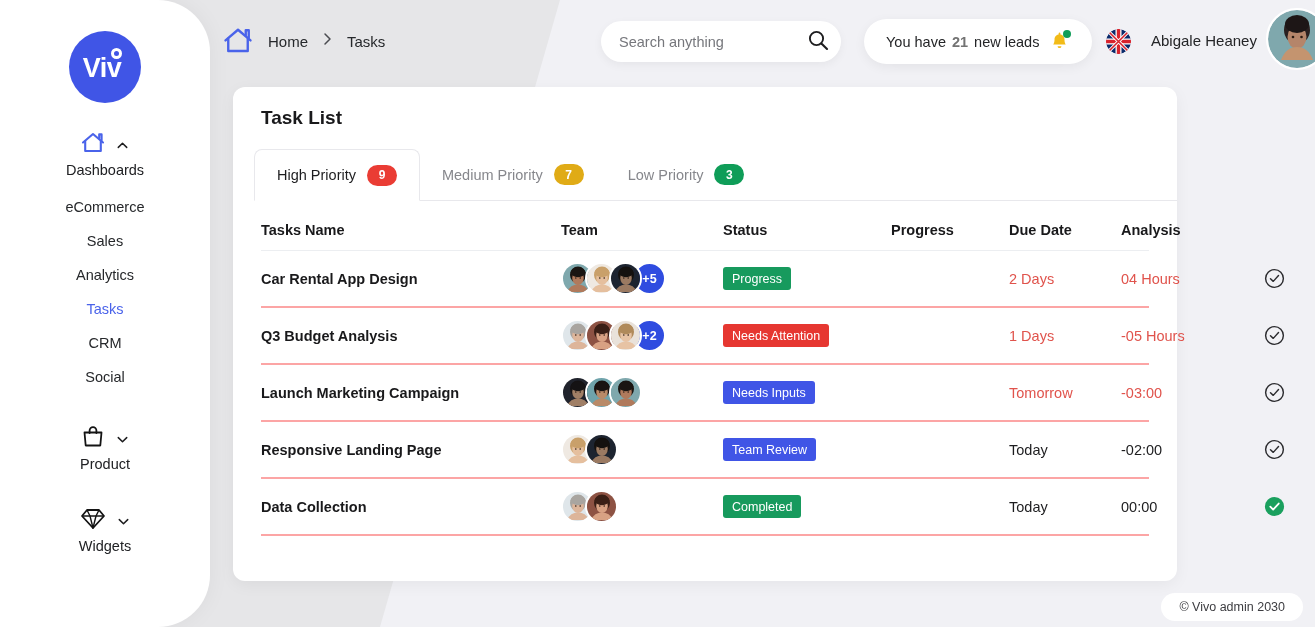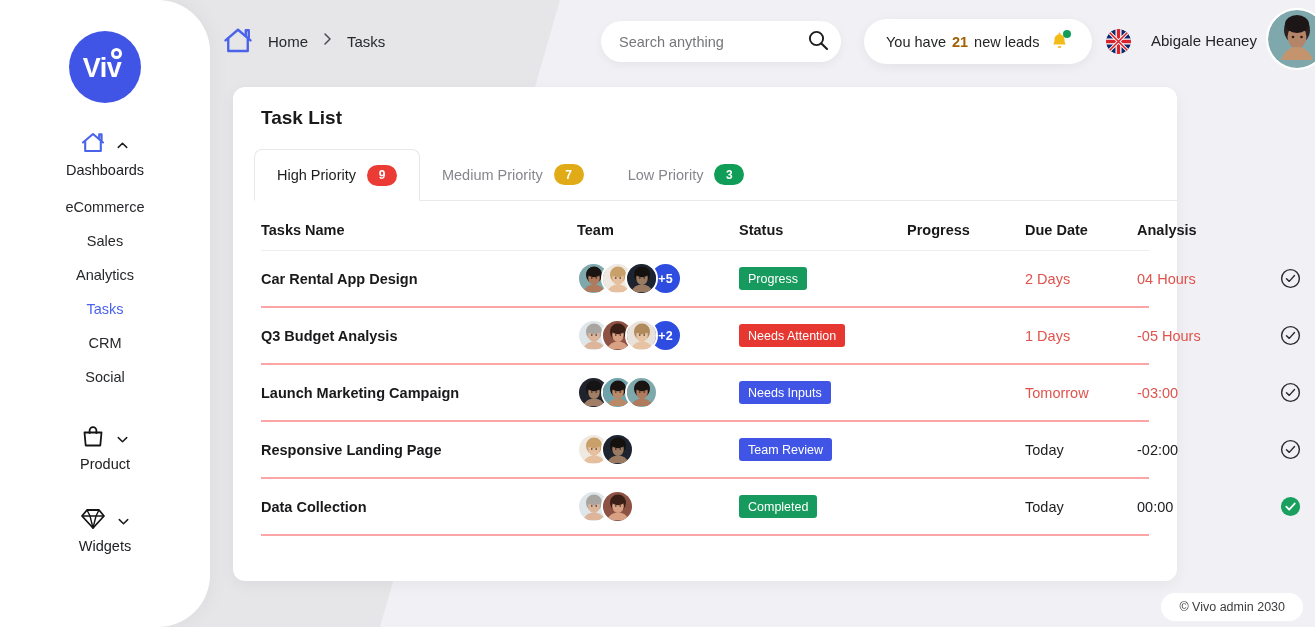--- a/index.html
+++ b/index.html
@@ -91,21 +91,21 @@
   .search-input::placeholder { color: #76777c; }
 
   .leads-pill {
     position: absolute; left: 648px; top: 19px;
     height: 45px; background: #fff; border-radius: 23px;
     display: flex; align-items: center; gap: 6px;
     padding: 0 22px;
     box-shadow: 0 3px 12px rgba(0,0,0,0.06);
     font-size: 14.5px; color: #242527; cursor: pointer;
   }
-  .leads-count { color: #a16207; font-weight: 700; }
+  .leads-count { color: #737373; font-weight: 700; }
   .bell { position: relative; margin-left: 4px; display: flex; align-items: center; }
   .bell-dot {
     position: absolute; width: 8px; height: 8px; border-radius: 50%;
     background: #0f9d58; right: -1px; top: -1px;
   }
 
   .flag {
     position: absolute; left: 890px; top: 29px;
     width: 25px; height: 25px; border-radius: 50%;
     overflow: hidden; cursor: pointer;
@@ -166,21 +166,21 @@
     border-bottom: 1px solid #eceef1;
   }
   .thead .th {
     font-size: 14.5px; font-weight: 700; color: #19191b;
   }
   .trow {
     display: flex; align-items: center; height: 57px;
     border-bottom: 2px solid #fca5a5;
   }
   .c-task  { width: 300px; flex: none; }
-  .c-team  { width: 162px; flex: none; margin-left: 16px; }
+  .c-team  { width: 162px; flex: none; }
   .c-status{ width: 168px; flex: none; }
   .c-prog  { width: 118px; flex: none; }
   .c-due   { width: 112px; flex: none; }
   .c-rem   { width: 110px; flex: none; }
   .c-act   { width: 60px; flex: none; display:flex; justify-content:flex-end; padding-right: 6px;}
 
   .task-name { font-size: 14.5px; font-weight: 700; color: #19191b; }
 
   .avatars { display: flex; align-items: center; }
   .av {

